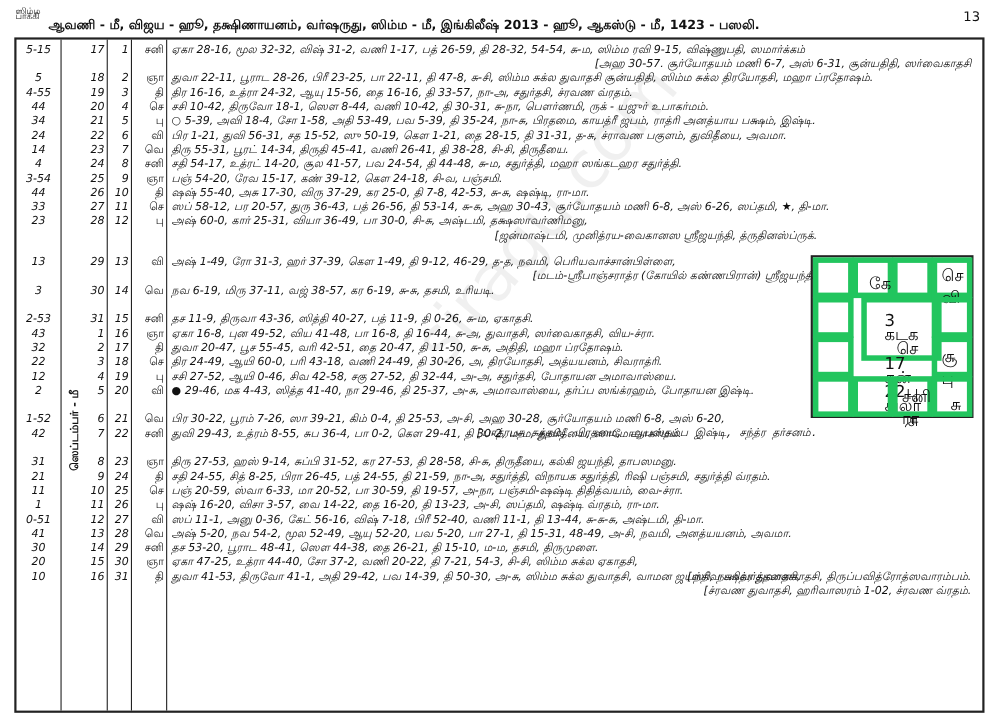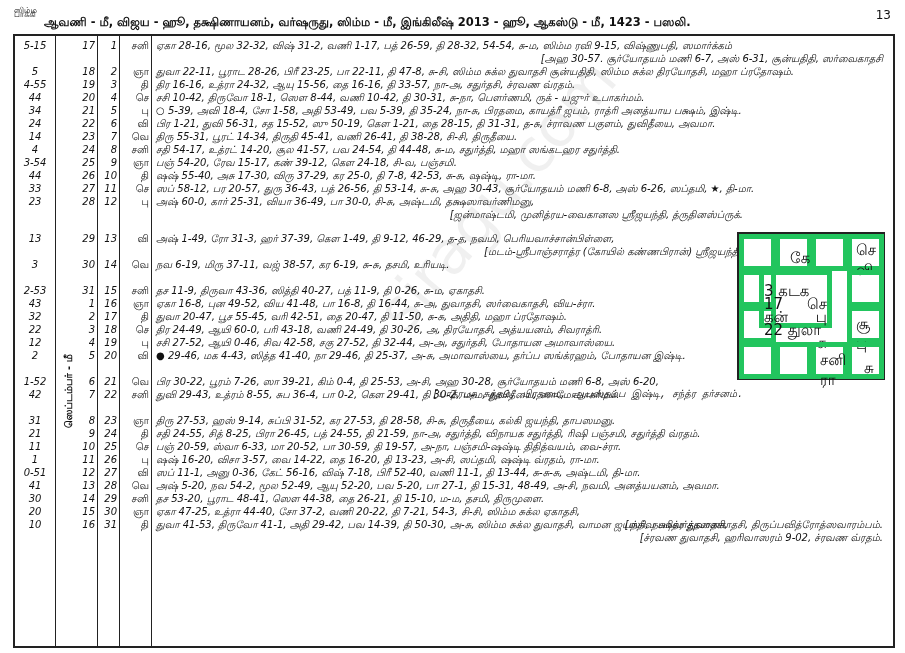--- a/index.html
+++ b/index.html
@@ -262,32 +262,32 @@
         <span class="c4">ஞா</span>
         <span class="ct">ஏகா 47-25, உத்ரா 44-40, சோ 37-2, வணி 20-22, தி 7-21, 54-3, சி-சி, ஸிம்ம சுக்ல ஏகாதசி,</span>
         <span class="cont wide" style="top: 13px;">[ஸர்வ பரிவர்த்தனைகாதசி, திருப்பவித்ரோத்ஸவாரம்பம்.</span>
       </div>
       <div class="row" style="top: 482px;">
         <span class="c1">10</span>
         <span class="c2">16</span>
         <span class="c3">31</span>
         <span class="c4">தி</span>
         <span class="ct">துவா 41-53, திருவோ 41-1, அதி 29-42, பவ 14-39, தி 50-30, அ-சு, ஸிம்ம சுக்ல துவாதசி, வாமன ஜயந்தி, நக்ஷத்ர துவாதசி,</span>
-        <span class="cont wide" style="top: 13px;">[ச்ரவண துவாதசி, ஹரிவாஸரம் 9-02, ச்ரவண வ்ரதம்.</span>
+        <span class="cont wide" style="top: 13px;">[ச்ரவண துவாதசி, ஹரிவாஸரம் 1-02, ச்ரவண வ்ரதம்.</span>
       </div>
     </div>
 
   <div class="chart">
     <div class="cell" style="left:0;top:0;width:37px;height:37px"></div>
     <div class="cell" style="left:36px;top:0;width:37px;height:37px;padding:10px 0 0 10px">கே</div>
     <div class="cell" style="left:72px;top:0;width:37px;height:37px"></div>
     <div class="cell" style="left:108px;top:0;width:37px;height:37px;padding:2px 4px">செ வி</div>
     <div class="cell" style="left:0;top:36px;width:37px;height:37px"></div>
     <div class="cell" style="left:0;top:72px;width:37px;height:37px"></div>
-    <div class="cell" style="left:20px;top:36px;width:73px;height:58px;padding:10px 0;line-height:13px">
+    <div class="cell" style="left:44px;top:36px;width:73px;height:58px;padding:10px 16px;line-height:13px">
       <span>3 கடக</span> <span style="float:right">செ</span><br>
       <span>17 கன்</span> <span style="float:right">பு</span><br>
       <span>22 துலா</span> <span style="float:right">சு</span>
     </div>
     <div class="cell" style="left:108px;top:36px;width:37px;height:37px"></div>
     <div class="cell" style="left:108px;top:72px;width:37px;height:37px;padding:4px">சூ பு</div>
     <div class="cell" style="left:0;top:108px;width:37px;height:37px"></div>
     <div class="cell" style="left:36px;top:108px;width:37px;height:37px"></div>
     <div class="cell" style="left:72px;top:108px;width:37px;height:37px;padding:4px">சனி ரா</div>
     <div class="cell" style="left:108px;top:108px;width:37px;height:37px;padding:12px">சு</div>

